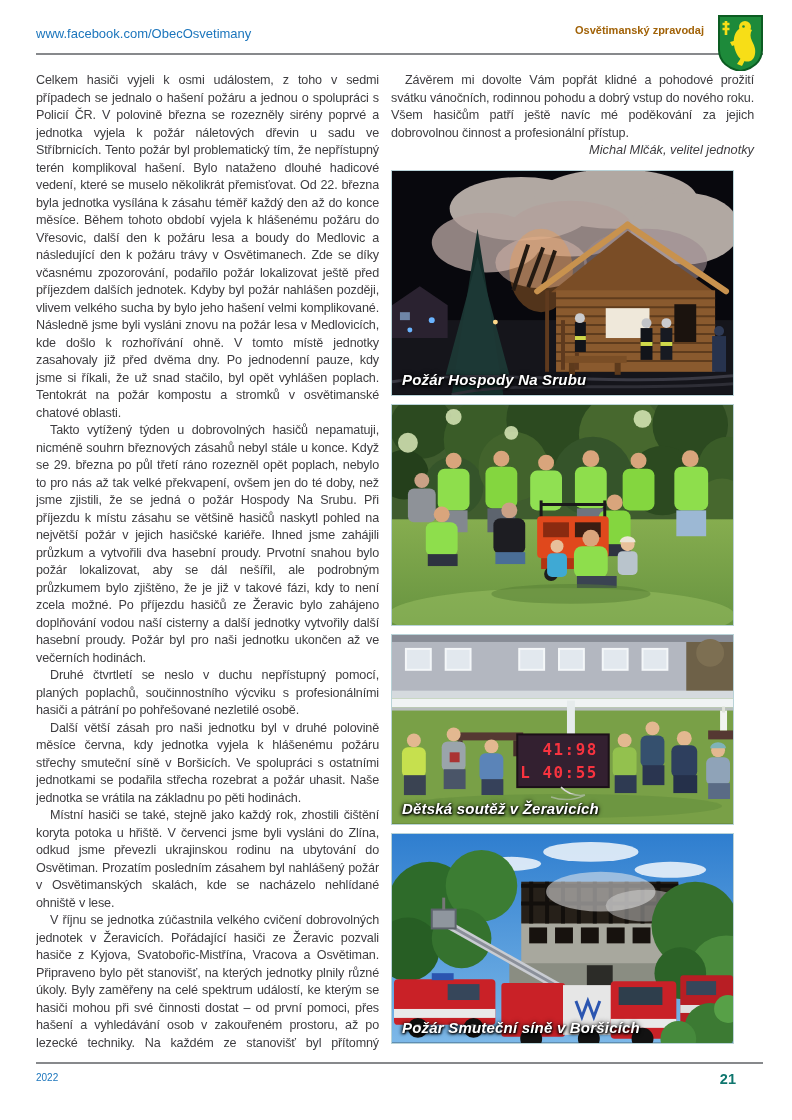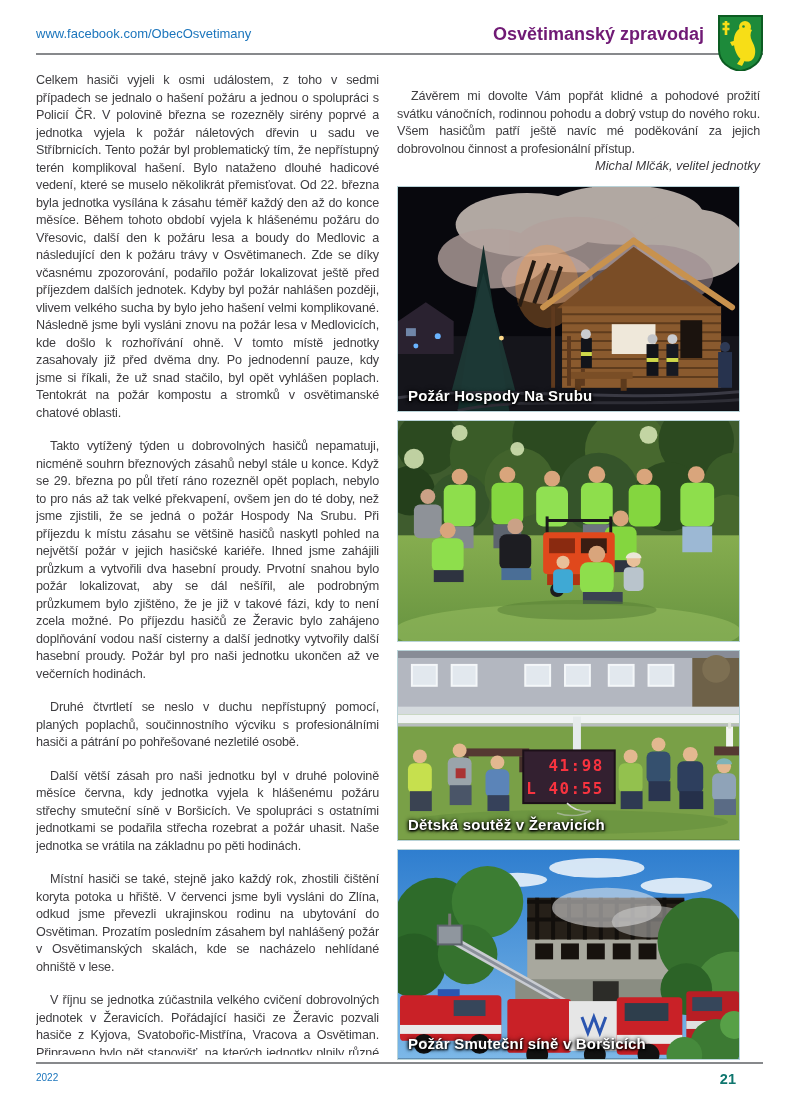--- a/index.html
+++ b/index.html
@@ -2,38 +2,38 @@
 <html lang="cs"><head>
 <meta charset="utf-8">
 <style>
   * { margin:0; padding:0; box-sizing:border-box; }
   html,body { background:#ffffff; }
   body { width:792px; height:1120px; font-family:"Liberation Sans", sans-serif; }
   .page { position:relative; width:792px; height:1120px; background:#fff; overflow:hidden; }
 
   
   .fb-url { position:absolute; top:26px; left:36px; font-size:13px; color:#1b75bc; }
-  .masthead-title { position:absolute; top:24px; right:88px; font-size:18px; font-weight:bold; color:#701a75; }
+  .masthead-title { position:absolute; top:24px; right:88px; font-size:11px; font-weight:bold; color:#a16207; }
   .header-rule { position:absolute; top:53px; left:36px; width:727px; height:2px; background:#87898c; }
   .coat { position:absolute; top:14px; left:717px; width:47px; height:57px; z-index:3; }
 
   
-  .columns { position:absolute; top:72px; left:36px; width:727px; height:985px; display:flex; gap:18px; }
+  .columns { position:absolute; top:72px; left:36px; width:727px; height:985px; display:flex; gap:12px; }
   .col-left { width:343px; height:983px; overflow:hidden; }
   .col-right { width:363px; }
 
   p.body { font-size:12.6px; line-height:17.5px; text-align:justify; color:#3e3d40; letter-spacing:-0.15px; }
-  p.body.indent { text-indent:14px;margin-top:16px; }
+  p.body.indent { text-indent:14px; }
   .signature { text-align:right; font-style:italic; font-size:12.8px; color:#3e3d40; }
 
   
   .photo { position:relative; width:343px; border:1px solid #b9d3d8; margin-top:8px; background:#000; }
   .photo.first { margin-top:13px; }
   .photo svg { display:block; width:100%; height:100%; }
-  .caption { position:absolute; left:10px; bottom:7px; color:#ffffff; font-weight:bold;
+  .caption { position:absolute; left:10px; bottom:7px; color:#ffffff; font-style:italic; font-weight:bold;
              font-size:15px; letter-spacing:0.2px; white-space:nowrap;
              text-shadow:1px 1px 2px #000, -1px 1px 3px rgba(0,0,0,.85), 0 0 5px rgba(0,0,0,.9); }
 
   
   .footer-rule { position:absolute; top:1062px; left:36px; width:727px; height:2px; background:#87898c; }
   .footer-year { position:absolute; top:1072px; left:36px; font-size:10px; color:#1b75bc; }
   .footer-page { position:absolute; top:1071px; right:56px; font-size:14.5px; font-weight:bold; color:#0f766e; }
 
   .timer-text { font-family:"DejaVu Sans Mono", monospace; font-weight:bold; fill:#f8333f; letter-spacing:1.5px; }
 </style>

